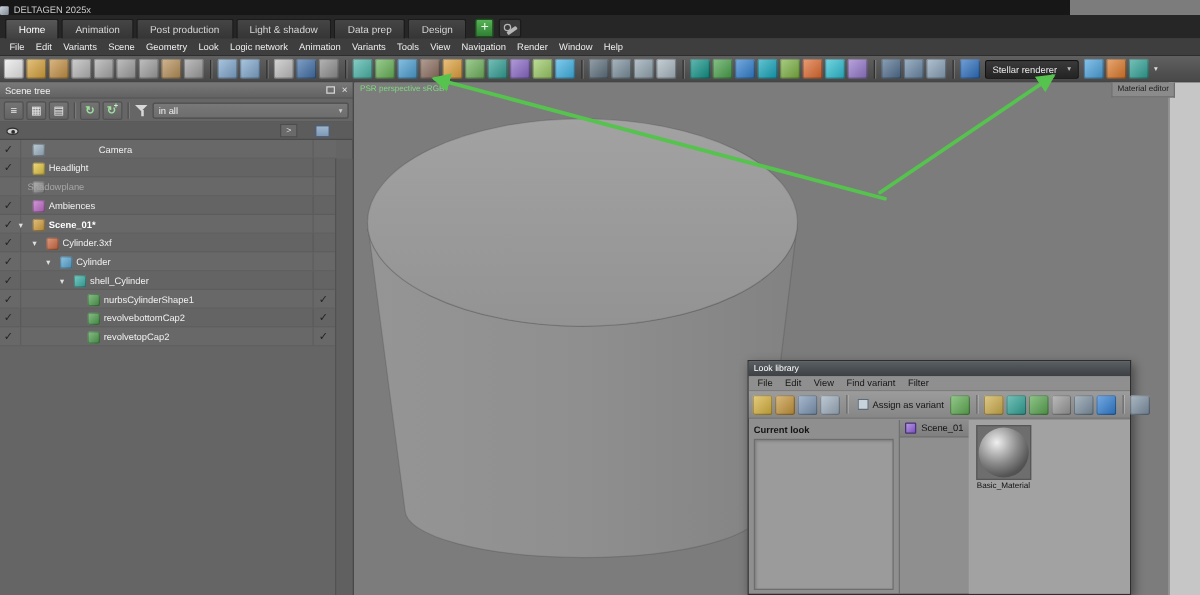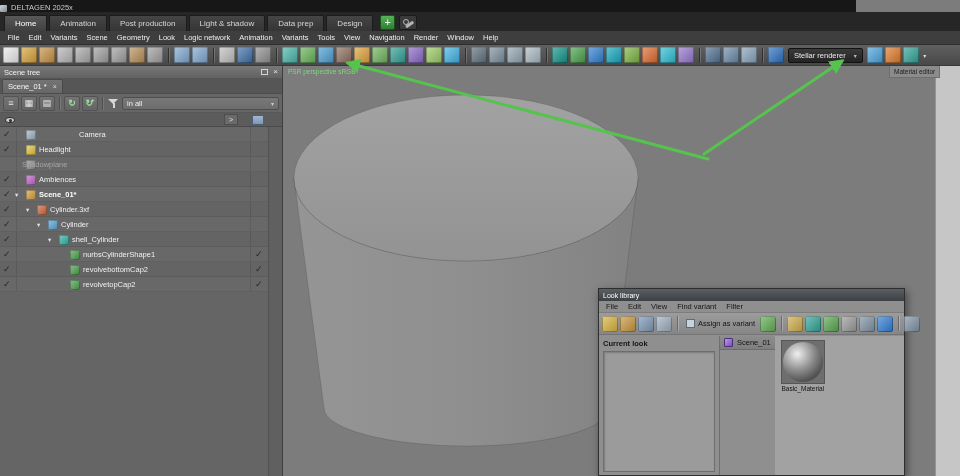--- a/index.html
+++ b/index.html
@@ -203,26 +203,20 @@
 </div>
 
 <div class="scene-panel">
   <div class="panel-header">
     <span>Scene tree</span>
     <span class="ph-icons">
       <span class="ph-float"></span>
       <span class="ph-close">×</span>
     </span>
   </div>
-  <div class="tabs-row">
-    <div class="stab">
-      <span>Scene_01 *</span>
-      <span class="x">×</span>
-    </div>
-  </div>
   <div class="tree-toolbar">
     <div class="sbtn">≡</div>
     <div class="sbtn">▦</div>
     <div class="sbtn">▤</div>
     <div class="vsep"></div>
     <div class="sbtn green">↻</div>
     <div class="sbtn green">
       <span>↻</span>
       <span class="mini-plus">+</span>
     </div>

